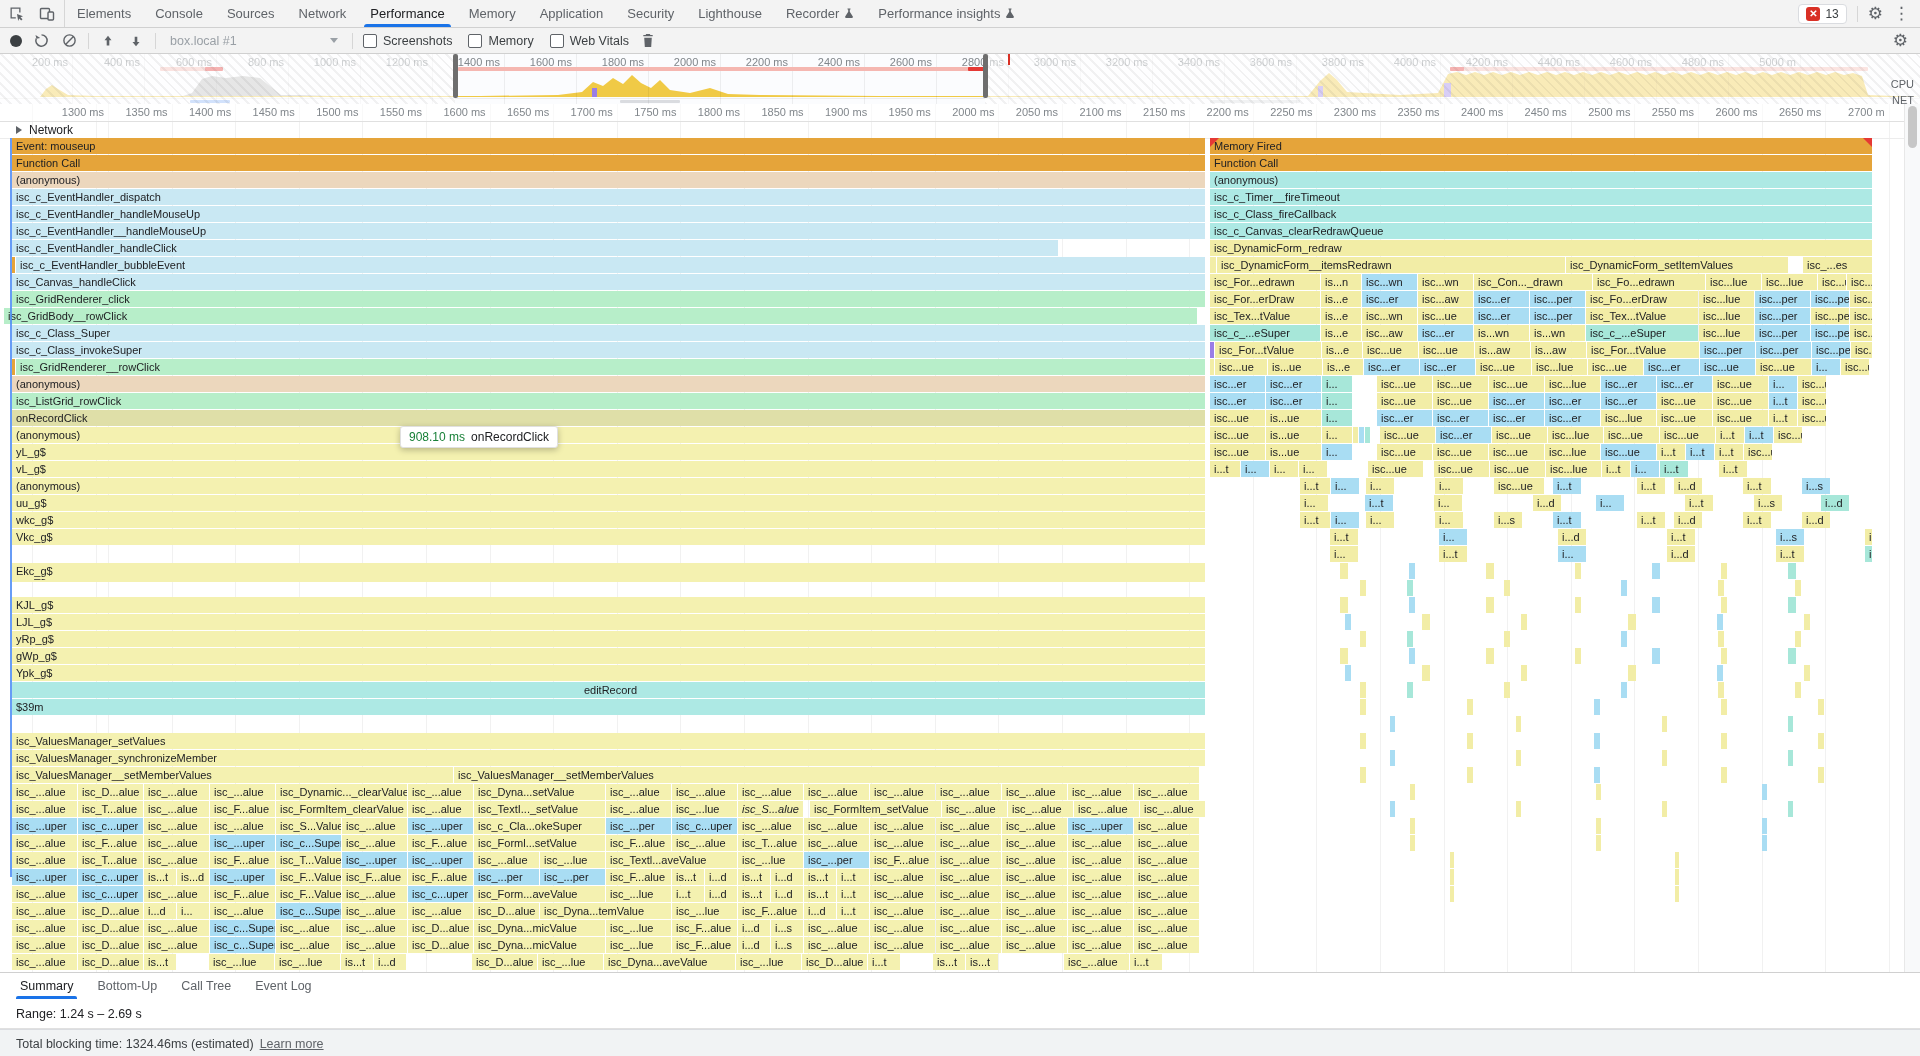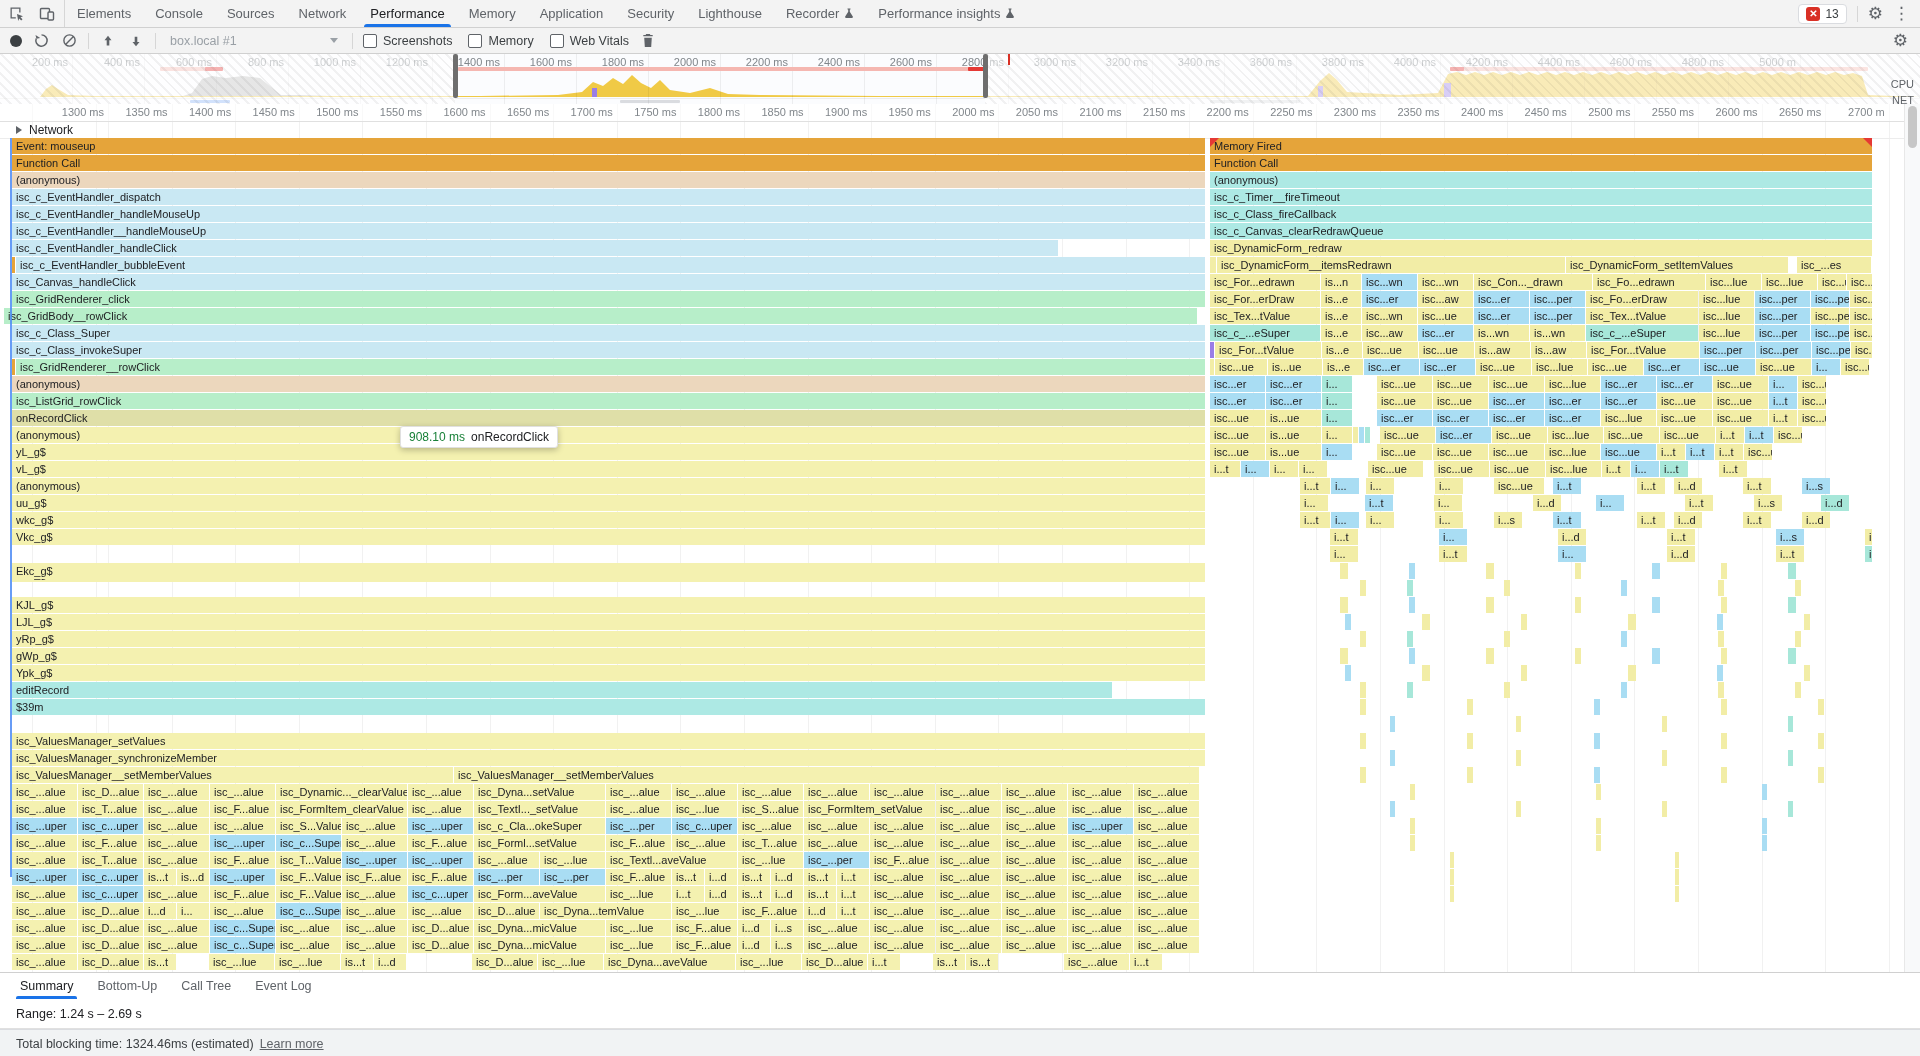--- a/index.html
+++ b/index.html
@@ -409,21 +409,21 @@
         <div class="frow" style="top: 493px; left: 12px; width: 1193px;">
           <div class="bar" style="width: 1193px; background: rgb(244, 241, 176); margin-right: 1px;">yRp_g$</div>
         </div>
         <div class="frow" style="top: 510px; left: 12px; width: 1193px;">
           <div class="bar" style="width: 1193px; background: rgb(244, 241, 176); margin-right: 1px;">gWp_g$</div>
         </div>
         <div class="frow" style="top: 527px; left: 12px; width: 1193px;">
           <div class="bar" style="width: 1193px; background: rgb(244, 241, 176); margin-right: 1px;">Ypk_g$</div>
         </div>
         <div class="frow" style="top: 544px; left: 12px; width: 1193px;">
-          <div class="bar" style="width: 1100px; background: rgb(173, 233, 228); margin-right: 1px;">editRecord</div>
+          <div class="bar" style="width: 1193px; background: rgb(173, 233, 228); margin-right: 1px; text-align: center;">editRecord</div>
         </div>
         <div class="frow" style="top: 561px; left: 12px; width: 1193px;">
           <div class="bar" style="width: 1193px; background: rgb(173, 233, 228); margin-right: 1px;">$39m</div>
         </div>
         <div class="frow" style="top: 595px; left: 12px; width: 1193px;">
           <div class="bar" style="width: 1193px; background: rgb(244, 241, 176); margin-right: 1px;">isc_ValuesManager_setValues</div>
         </div>
         <div class="frow" style="top: 612px; left: 12px; width: 1193px;">
           <div class="bar" style="width: 1193px; background: rgb(244, 241, 176); margin-right: 1px;">isc_ValuesManager_synchronizeMember</div>
         </div>
@@ -452,21 +452,21 @@
         <div class="frow" style="top: 663px; left: 12px; width: 1193px;">
           <div class="bar" style="width: 65px; background: rgb(244, 241, 176); margin-right: 1px;">isc_...alue</div>
           <div class="bar" style="width: 65px; background: rgb(244, 241, 176); margin-right: 1px;">isc_T...alue</div>
           <div class="bar" style="width: 65px; background: rgb(244, 241, 176); margin-right: 1px;">isc_...alue</div>
           <div class="bar" style="width: 65px; background: rgb(244, 241, 176); margin-right: 1px;">isc_F...alue</div>
           <div class="bar" style="width: 131px; background: rgb(244, 241, 176); margin-right: 1px;">isc_FormItem_clearValue</div>
           <div class="bar" style="width: 65px; background: rgb(244, 241, 176); margin-right: 1px;">isc_...alue</div>
           <div class="bar" style="width: 131px; background: rgb(244, 241, 176); margin-right: 1px;">isc_TextI..._setValue</div>
           <div class="bar" style="width: 65px; background: rgb(244, 241, 176); margin-right: 1px;">isc_...alue</div>
           <div class="bar" style="width: 65px; background: rgb(244, 241, 176); margin-right: 1px;">isc_...lue</div>
-          <div class="bar" style="width: 65px; background: rgb(244, 241, 176); margin-right: 1px;">isc_S...alue</div>
+          <div class="bar" style="width: 65px; background: rgb(244, 241, 176); margin-right: 7px; font-style: italic;">isc_S...alue</div>
           <div class="bar" style="width: 131px; background: rgb(244, 241, 176); margin-right: 1px;">isc_FormItem_setValue</div>
           <div class="bar" style="width: 65px; background: rgb(244, 241, 176); margin-right: 1px;">isc_...alue</div>
           <div class="bar" style="width: 65px; background: rgb(244, 241, 176); margin-right: 1px;">isc_...alue</div>
           <div class="bar" style="width: 65px; background: rgb(244, 241, 176); margin-right: 1px;">isc_...alue</div>
           <div class="bar" style="width: 65px; background: rgb(244, 241, 176); margin-right: 1px;">isc_...alue</div>
         </div>
         <div class="frow" style="top: 680px; left: 12px; width: 1193px;">
           <div class="bar" style="width: 65px; background: rgb(169, 221, 243); margin-right: 1px;">isc_...uper</div>
           <div class="bar" style="width: 65px; background: rgb(169, 221, 243); margin-right: 1px;">isc_c...uper</div>
           <div class="bar" style="width: 65px; background: rgb(244, 241, 176); margin-right: 1px;">isc_...alue</div>
@@ -673,21 +673,21 @@
         </div>
         <div class="frow" style="top: 85px; left: 1210px; width: 662px;">
           <div class="bar" style="width: 662px; background: rgb(173, 233, 228); margin-right: 1px;">isc_c_Canvas_clearRedrawQueue</div>
         </div>
         <div class="frow" style="top: 102px; left: 1210px; width: 662px;">
           <div class="bar" style="width: 662px; background: rgb(242, 237, 166); margin-right: 1px;">isc_DynamicForm_redraw</div>
         </div>
         <div class="frow" style="top: 119px; left: 1210px; width: 662px;">
           <div class="bar nolab" style="width: 6px; background: rgb(242, 237, 166); margin-right: 1px;"></div>
           <div class="bar" style="width: 348px; background: rgb(242, 237, 166); margin-right: 1px;">isc_DynamicForm__itemsRedrawn</div>
-          <div class="bar" style="width: 222px; background: rgb(242, 237, 166); margin-right: 1px;">isc_DynamicForm_setItemValues</div>
+          <div class="bar" style="width: 222px; background: rgb(242, 237, 166); margin-right: 7px;">isc_DynamicForm_setItemValues</div>
           <div class="gapseg" style="width: 8px;"></div>
           <div class="bar" style="width: 74px; background: rgb(242, 237, 166); margin-right: 1px;">isc_...es</div>
         </div>
         <div class="frow" style="top: 136px; left: 1210px; width: 662px;">
           <div class="bar" style="width: 110px; background: rgb(242, 237, 166); margin-right: 1px;">isc_For...edrawn</div>
           <div class="bar" style="width: 40px; background: rgb(242, 237, 166); margin-right: 1px;">is...n</div>
           <div class="bar" style="width: 55px; background: rgb(169, 221, 243); margin-right: 1px;">isc...wn</div>
           <div class="bar" style="width: 55px; background: rgb(242, 237, 166); margin-right: 1px;">isc...wn</div>
           <div class="bar" style="width: 118px; background: rgb(242, 237, 166); margin-right: 1px;">isc_Con..._drawn</div>
           <div class="bar" style="width: 112px; background: rgb(242, 237, 166); margin-right: 1px;">isc_Fo...edrawn</div>

